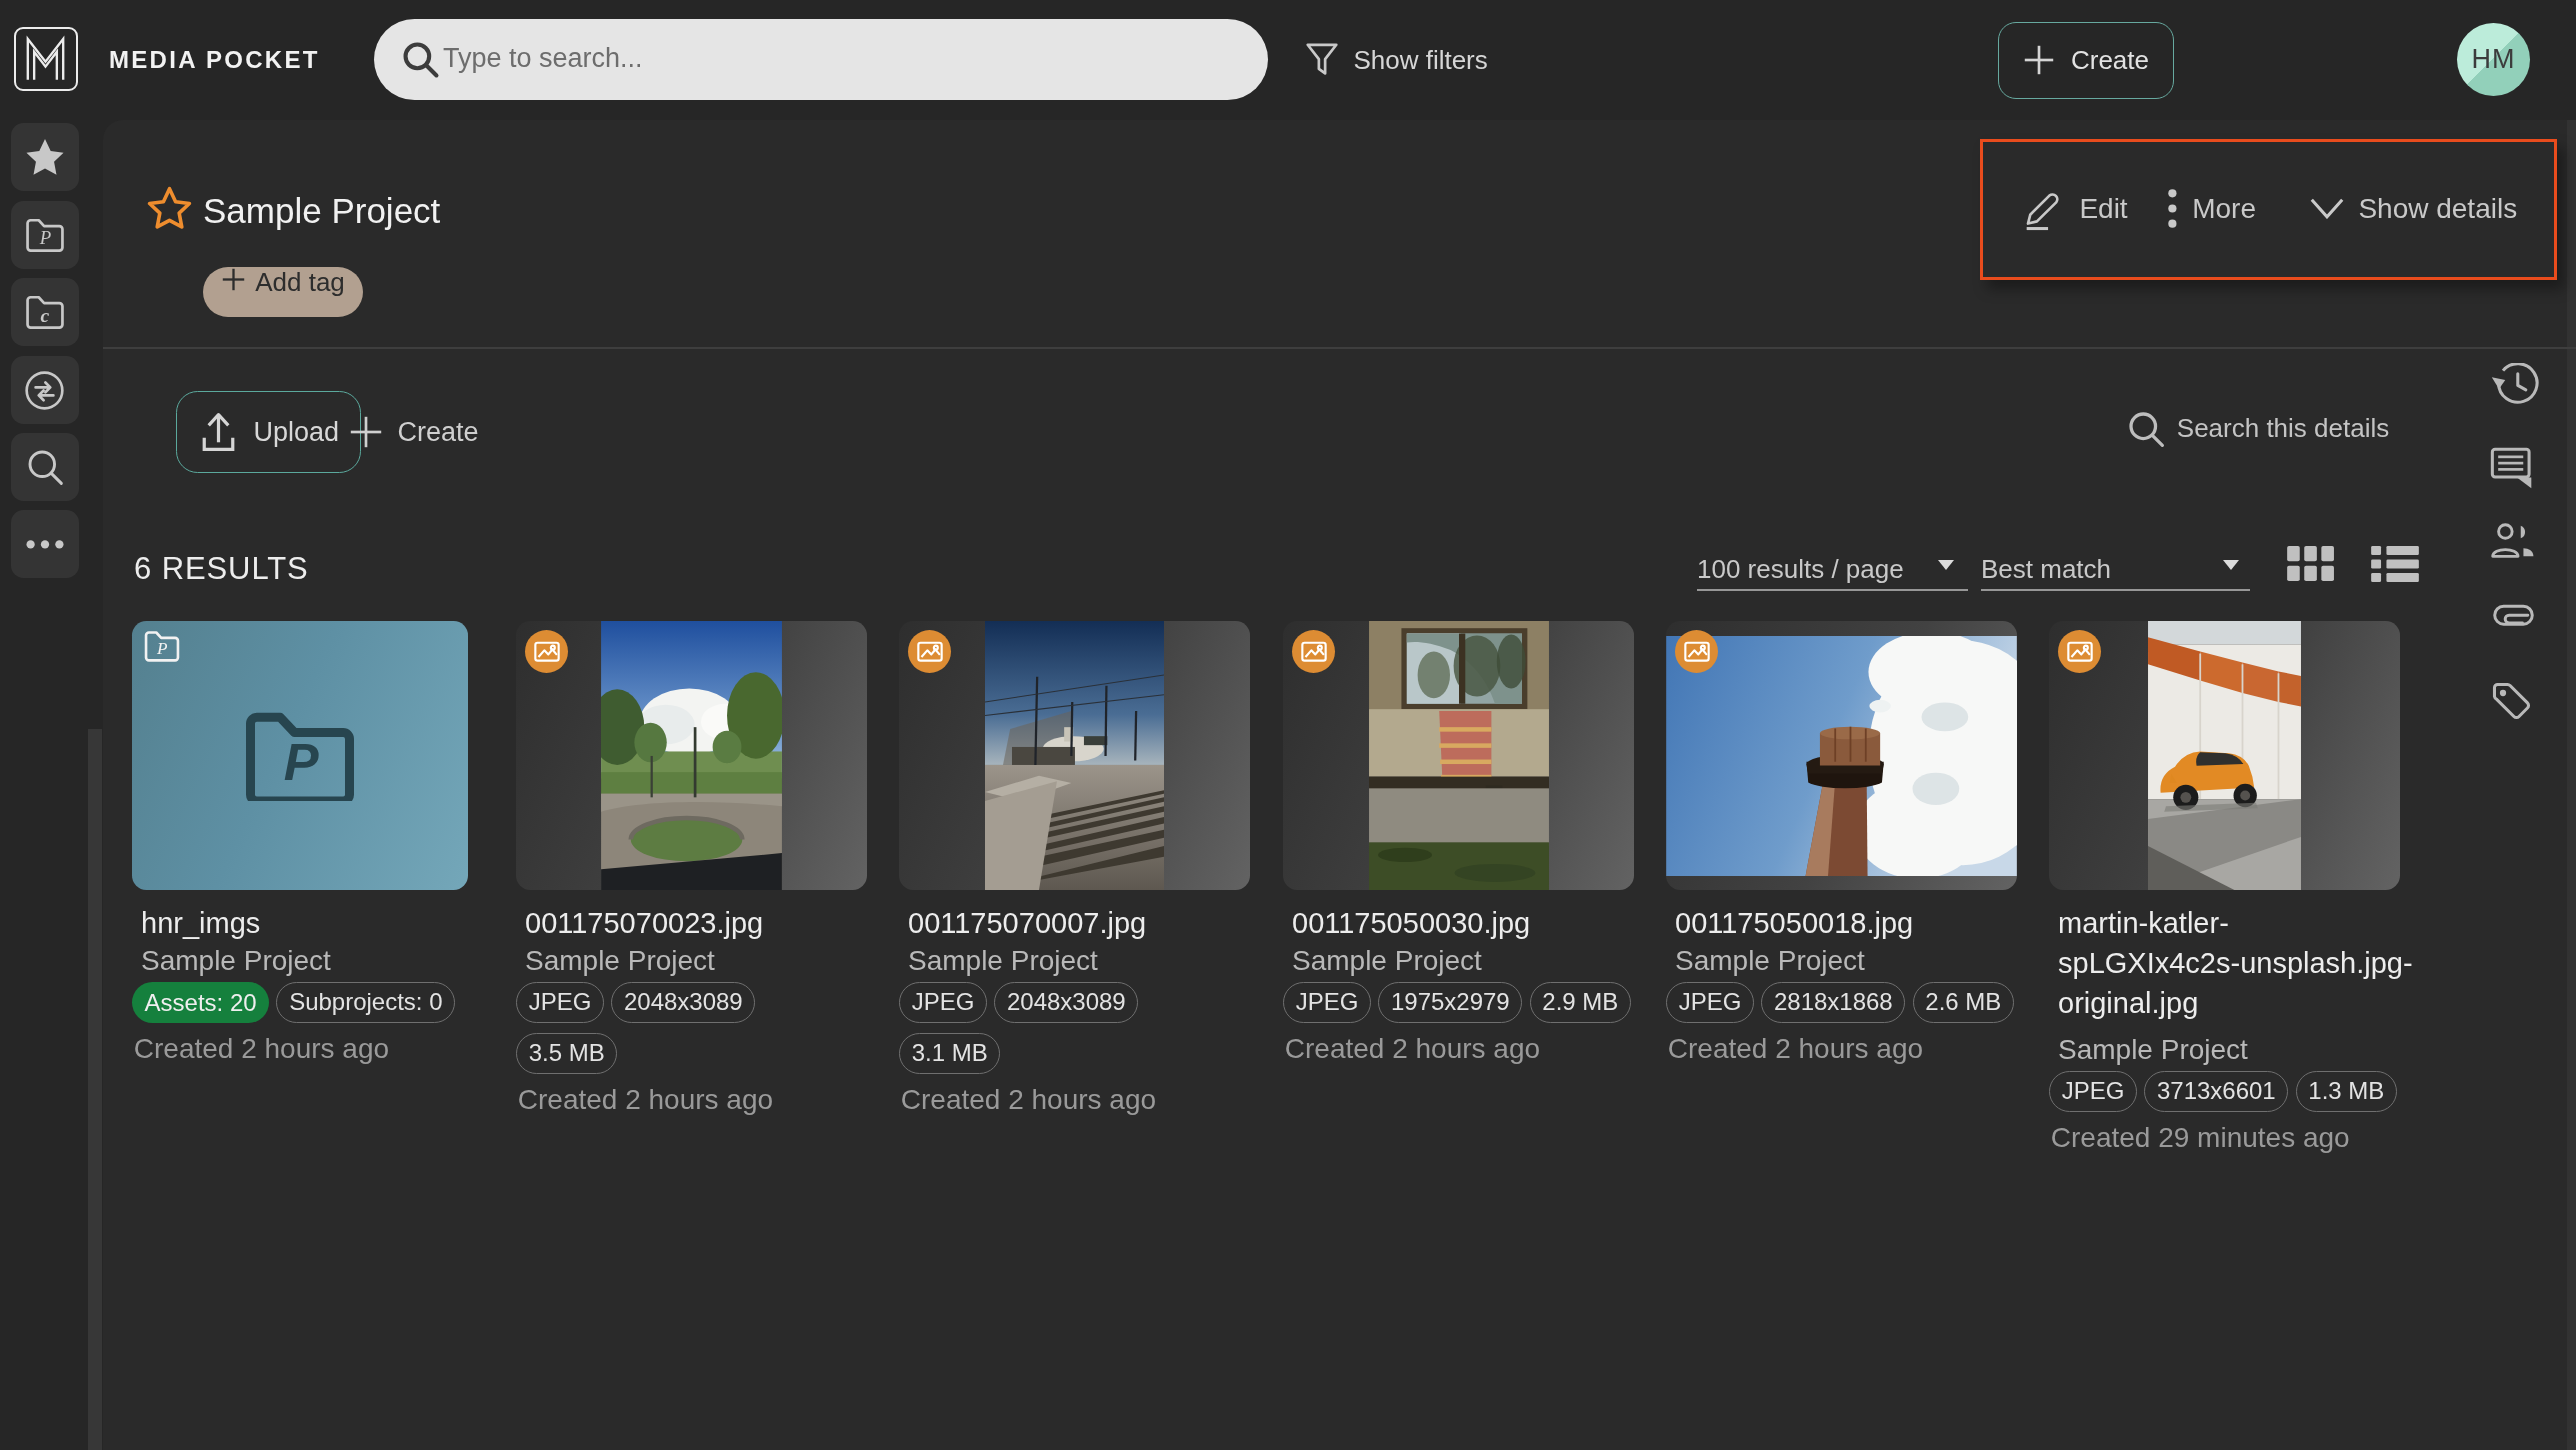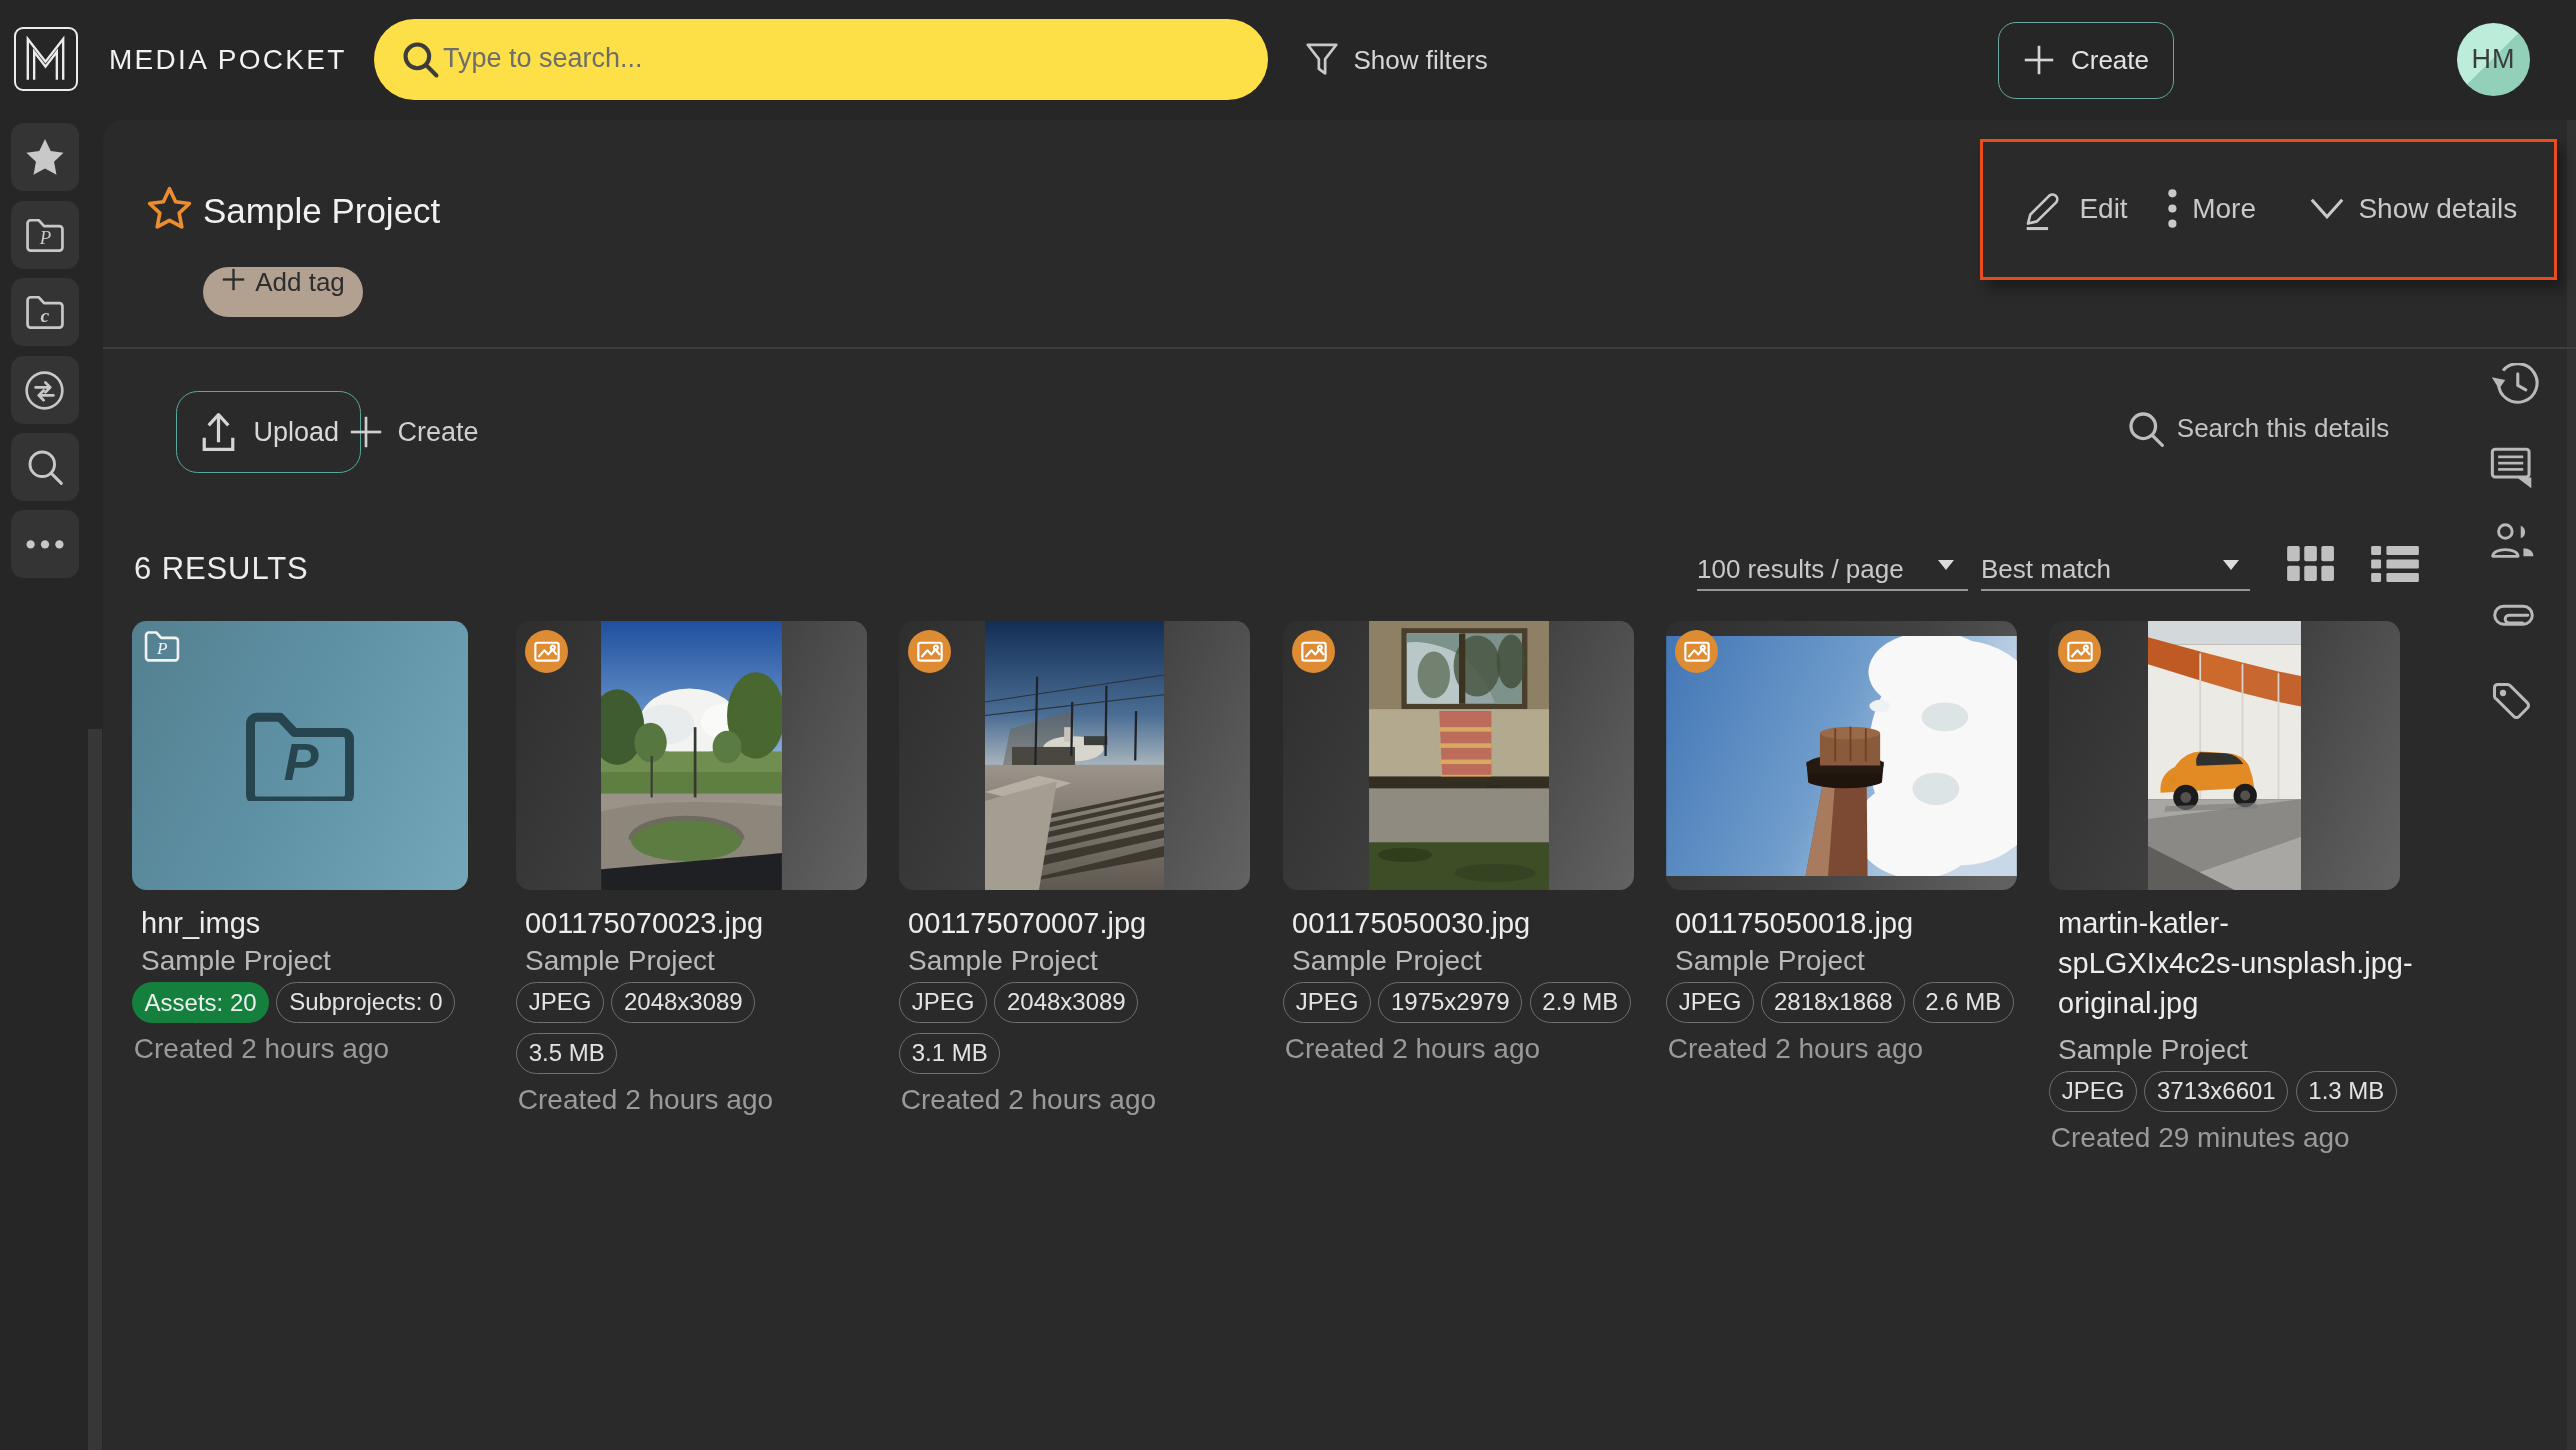--- a/index.html
+++ b/index.html
@@ -1,21 +1,21 @@
 <!DOCTYPE html>
 <html style="font-size:14.4px"><head>
 <meta charset="utf-8">
 <style>
 * { margin:0; padding:0; box-sizing:border-box; }
 html,body { width:2576px; height:1451px; background:#262626; font-family:"Liberation Sans", sans-serif; overflow:hidden; }
 
 #topbar { position:absolute; left:0; top:0; width:2576px; height:120px; }
 #logo { position:absolute; left:14.4px; top:27px; width:64px; height:64px; border:2.7px solid #ececec; border-radius:9px; }
-#brand { position:absolute; left:109px; top:0; height:120px; line-height:120px; font-size:28px; letter-spacing:2.3px; color:#f2f2f2; font-weight:400; }
-#search { position:absolute; left:374px; top:19px; width:894px; height:81px; border-radius:41px; background:#fde047; }
+#brand { position:absolute; left:109px; top:0; height:120px; line-height:120px; font-size:24px; letter-spacing:2.3px; color:#f2f2f2; font-weight:700; }
+#search { position:absolute; left:374px; top:19px; width:894px; height:81px; border-radius:41px; background:#e5e5e5; }
 #search .ph { position:absolute; left:69px; top:0; line-height:79px; font-size:27px; color:#6d6d6d; }
 #search svg { position:absolute; left:27px; top:21px; }
 #showfilters { position:absolute; left:1305px; top:0; height:120px; display:flex; align-items:center; gap:14.4px; color:#d6d6d6; font-size:26px; }
 #createbtn { position:absolute; left:1998px; top:21.6px; width:176px; height:77px; border:1.8px solid #67a99f; border-radius:18px; display:flex; align-items:center; justify-content:center; gap:16px; color:#e2e2e2; font-size:26px; }
 #notif { position:absolute; left:2207px; top:0; height:120px; display:flex; align-items:center; gap:12.6px; color:#d6d6d6; font-size:26px; }
 #avatar { position:absolute; left:2457px; top:22.5px; width:73px; height:73px; border-radius:50%; background:linear-gradient(135deg,#bcecda 0%,#bcecda 49%,#92d0ba 49%,#92d0ba 100%); color:#3c3c3c; font-size:27px; display:flex; align-items:center; justify-content:center; letter-spacing:0.9px; }
 
 .sbtn { position:absolute; left:10.8px; width:68px; height:68px; background:#343434; border-radius:12.6px; display:flex; align-items:center; justify-content:center; }
 
 #content { position:absolute; left:103px; top:120px; width:2473px; height:1331px; background:#2a2a2a; border-top-left-radius:20px; }

